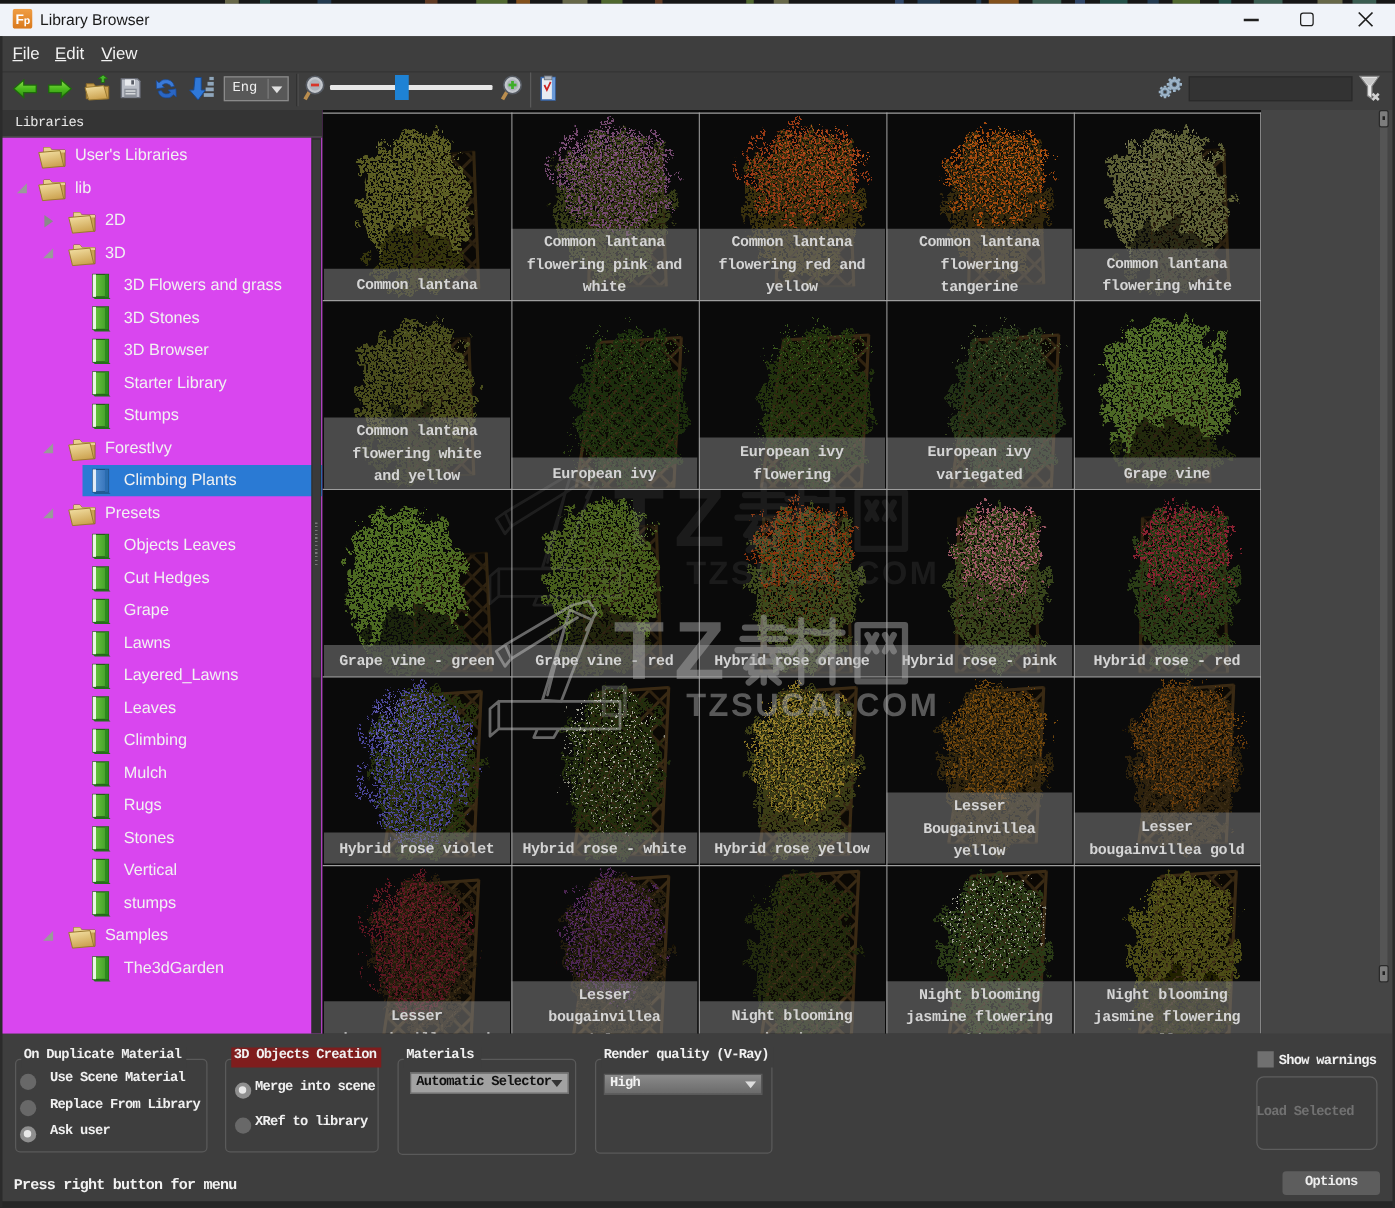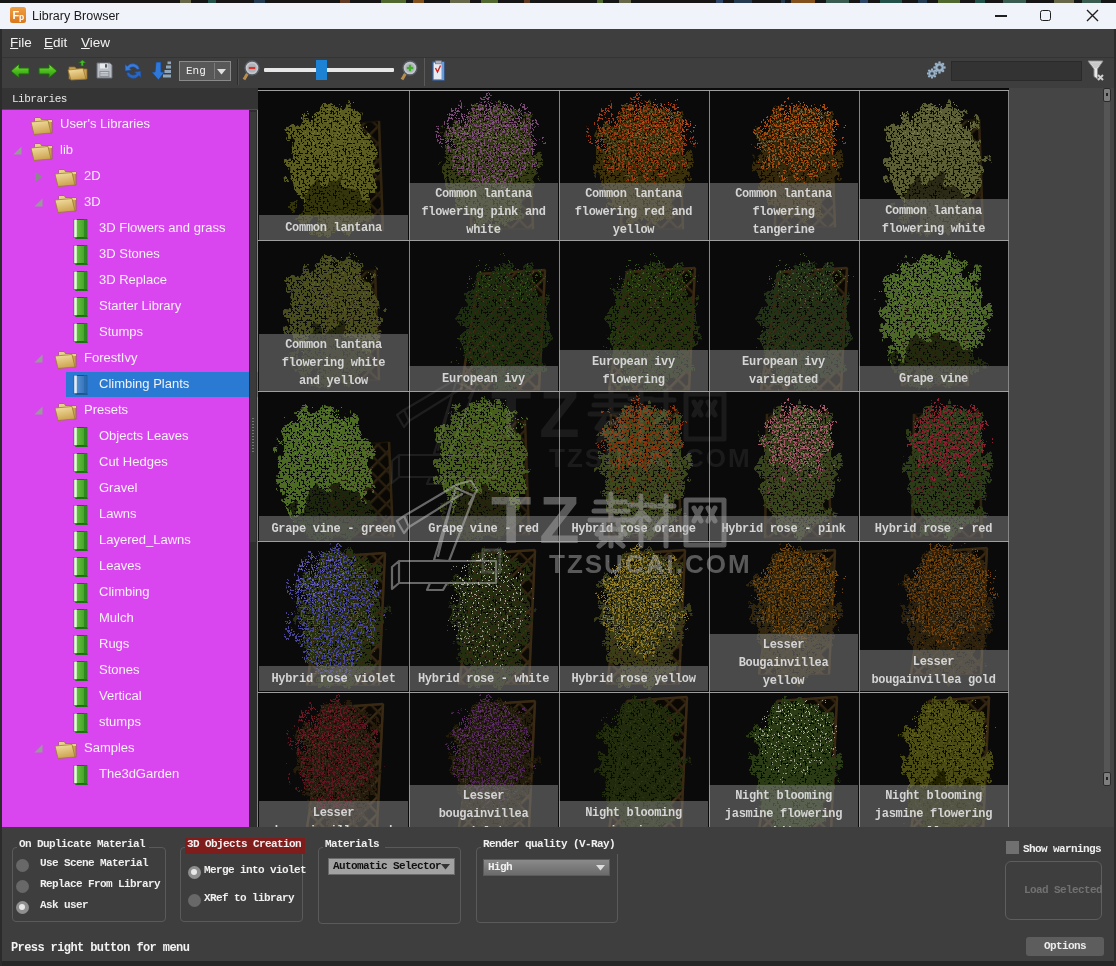--- a/index.html
+++ b/index.html
@@ -220,21 +220,21 @@
 <rect x="13" y="1.5" width="2.8" height="18" fill="#2d8a1e"></rect>
 <path d="M3.2 19.5 h12.6 l1.6 1.6 H4.8 z" fill="#23701a"></path>
 </svg></div>
       <div style="position:absolute;left:99px;top:158px;color:#f2f2f2;font:13px 'Liberation Sans',sans-serif">3D Stones</div>
       <div style="position:absolute;left:71px;top:182px"><svg width="18" height="22" viewBox="0 0 18 22">
 <rect x="3.2" y="1.5" width="12.6" height="18" fill="url(#bgr)" stroke="#1e5c10" stroke-width="0.9"></rect>
 <rect x="3.2" y="1.5" width="2.6" height="18" fill="#e9f5e2"></rect>
 <rect x="13" y="1.5" width="2.8" height="18" fill="#2d8a1e"></rect>
 <path d="M3.2 19.5 h12.6 l1.6 1.6 H4.8 z" fill="#23701a"></path>
 </svg></div>
-      <div style="position:absolute;left:99px;top:184px;color:#f2f2f2;font:13px 'Liberation Sans',sans-serif">3D Replace</div>
+      <div style="position:absolute;left:99px;top:184px;color:#f2f2f2;font:13px 'Liberation Sans',sans-serif">3D Browser</div>
       <div style="position:absolute;left:71px;top:208px"><svg width="18" height="22" viewBox="0 0 18 22">
 <rect x="3.2" y="1.5" width="12.6" height="18" fill="url(#bgr)" stroke="#1e5c10" stroke-width="0.9"></rect>
 <rect x="3.2" y="1.5" width="2.6" height="18" fill="#e9f5e2"></rect>
 <rect x="13" y="1.5" width="2.8" height="18" fill="#2d8a1e"></rect>
 <path d="M3.2 19.5 h12.6 l1.6 1.6 H4.8 z" fill="#23701a"></path>
 </svg></div>
       <div style="position:absolute;left:99px;top:210px;color:#f2f2f2;font:13px 'Liberation Sans',sans-serif">Starter Library</div>
       <div style="position:absolute;left:71px;top:234px"><svg width="18" height="22" viewBox="0 0 18 22">
 <rect x="3.2" y="1.5" width="12.6" height="18" fill="url(#bgr)" stroke="#1e5c10" stroke-width="0.9"></rect>
 <rect x="3.2" y="1.5" width="2.6" height="18" fill="#e9f5e2"></rect>
@@ -281,21 +281,21 @@
 <rect x="13" y="1.5" width="2.8" height="18" fill="#2d8a1e"></rect>
 <path d="M3.2 19.5 h12.6 l1.6 1.6 H4.8 z" fill="#23701a"></path>
 </svg></div>
       <div style="position:absolute;left:99px;top:366px;color:#f2f2f2;font:13px 'Liberation Sans',sans-serif">Cut Hedges</div>
       <div style="position:absolute;left:71px;top:390px"><svg width="18" height="22" viewBox="0 0 18 22">
 <rect x="3.2" y="1.5" width="12.6" height="18" fill="url(#bgr)" stroke="#1e5c10" stroke-width="0.9"></rect>
 <rect x="3.2" y="1.5" width="2.6" height="18" fill="#e9f5e2"></rect>
 <rect x="13" y="1.5" width="2.8" height="18" fill="#2d8a1e"></rect>
 <path d="M3.2 19.5 h12.6 l1.6 1.6 H4.8 z" fill="#23701a"></path>
 </svg></div>
-      <div style="position:absolute;left:99px;top:392px;color:#f2f2f2;font:13px 'Liberation Sans',sans-serif">Gravel</div>
+      <div style="position:absolute;left:99px;top:392px;color:#f2f2f2;font:13px 'Liberation Sans',sans-serif">Grape</div>
       <div style="position:absolute;left:71px;top:416px"><svg width="18" height="22" viewBox="0 0 18 22">
 <rect x="3.2" y="1.5" width="12.6" height="18" fill="url(#bgr)" stroke="#1e5c10" stroke-width="0.9"></rect>
 <rect x="3.2" y="1.5" width="2.6" height="18" fill="#e9f5e2"></rect>
 <rect x="13" y="1.5" width="2.8" height="18" fill="#2d8a1e"></rect>
 <path d="M3.2 19.5 h12.6 l1.6 1.6 H4.8 z" fill="#23701a"></path>
 </svg></div>
       <div style="position:absolute;left:99px;top:418px;color:#f2f2f2;font:13px 'Liberation Sans',sans-serif">Lawns</div>
       <div style="position:absolute;left:71px;top:442px"><svg width="18" height="22" viewBox="0 0 18 22">
 <rect x="3.2" y="1.5" width="12.6" height="18" fill="url(#bgr)" stroke="#1e5c10" stroke-width="0.9"></rect>
 <rect x="3.2" y="1.5" width="2.6" height="18" fill="#e9f5e2"></rect>
@@ -925,37 +925,37 @@
     <div style="position:absolute;left:40px;top:857px;color:#f0f0f0;font:bold 11px 'Liberation Mono',monospace;letter-spacing:-0.6px">Use Scene Material</div>
     <div style="position:absolute;left:15.5px;top:879.5px;width:13px;height:13px;border-radius:50%;background:#686868"></div>
     <div style="position:absolute;left:40px;top:878px;color:#f0f0f0;font:bold 11px 'Liberation Mono',monospace;letter-spacing:-0.6px">Replace From Library</div>
     <div style="position:absolute;left:15.5px;top:900.5px;width:13px;height:13px;border-radius:50%;background:#8f8f8f"></div>
     <div style="position:absolute;left:19.0px;top:904px;width:6px;height:6px;border-radius:50%;background:#e8e8e8"></div>
     <div style="position:absolute;left:40px;top:899px;color:#f0f0f0;font:bold 11px 'Liberation Mono',monospace;letter-spacing:-0.6px">Ask user</div>
     <div style="position:absolute;left:180px;top:847px;width:123px;height:75px;border:1px solid #5a5a5a;border-radius:4px;box-sizing:border-box"></div>
     <div style="position:absolute;left:185px;top:838px;width:116px;height:16px;background:#7f1d1d;color:#f0f0f0;font:bold 11px 'Liberation Mono',monospace;letter-spacing:-0.6px;padding:0 2px">3D Objects Creation</div>
     <div style="position:absolute;left:187.5px;top:865.5px;width:13px;height:13px;border-radius:50%;background:#8f8f8f"></div>
     <div style="position:absolute;left:191.0px;top:869px;width:6px;height:6px;border-radius:50%;background:#e8e8e8"></div>
-    <div style="position:absolute;left:204px;top:864px;color:#f0f0f0;font:bold 11px 'Liberation Mono',monospace;letter-spacing:-0.6px">Merge into violet</div>
+    <div style="position:absolute;left:204px;top:864px;color:#f0f0f0;font:bold 11px 'Liberation Mono',monospace;letter-spacing:-0.6px">Merge into scene</div>
     <div style="position:absolute;left:187.5px;top:893.5px;width:13px;height:13px;border-radius:50%;background:#686868"></div>
     <div style="position:absolute;left:204px;top:892px;color:#f0f0f0;font:bold 11px 'Liberation Mono',monospace;letter-spacing:-0.6px">XRef to library</div>
     <div style="position:absolute;left:318px;top:847px;width:143px;height:77px;border:1px solid #5a5a5a;border-radius:4px;box-sizing:border-box"></div>
     <div style="position:absolute;left:323px;top:838px;width:58px;height:16px;background:#3e3e3e;color:#f0f0f0;font:bold 11px 'Liberation Mono',monospace;letter-spacing:-0.6px;padding:0 2px">Materials</div>
     <div style="position:absolute;left:328px;top:858px;width:127px;height:17px;background:#a2a2a2;border:1px solid #6a6a6a;box-sizing:border-box;color:#111;font:bold 11px 'Liberation Mono',monospace;letter-spacing:-0.6px;line-height:15px;padding-left:4px">Automatic Selector
 <svg style="position:absolute;right:4px;top:5px" width="9" height="6">
         <polygon points="0,0 9,0 4.5,5.5" fill="#333"></polygon>
       </svg></div>
     <div style="position:absolute;left:476px;top:847px;width:142px;height:76px;border:1px solid #5a5a5a;border-radius:4px;box-sizing:border-box"></div>
     <div style="position:absolute;left:481px;top:838px;width:134px;height:16px;background:#3e3e3e;color:#f0f0f0;font:bold 11px 'Liberation Mono',monospace;letter-spacing:-0.6px;padding:0 2px">Render quality (V-Ray)</div>
     <div style="position:absolute;left:483px;top:859px;width:127px;height:17px;background:linear-gradient(#8a8a8a,#6a6a6a);border:1px solid #5a5a5a;box-sizing:border-box;color:#f2f2f2;font:bold 11px 'Liberation Mono',monospace;letter-spacing:-0.6px;line-height:15px;padding-left:4px">High
 <svg style="position:absolute;right:4px;top:5px" width="9" height="6">
         <polygon points="0,0 9,0 4.5,5.5" fill="#ddd"></polygon>
       </svg></div>
     <div style="position:absolute;left:1005.5px;top:841px;width:13px;height:13px;background:#707070"></div>
     <div style="position:absolute;left:1023px;top:843px;color:#f0f0f0;font:bold 11px 'Liberation Mono',monospace;letter-spacing:-0.6px">Show warnings</div>
     <div style="position:absolute;left:1005px;top:861px;width:97px;height:59px;border:1px solid #5e5e5e;border-radius:6px;box-sizing:border-box"></div>
-    <div style="position:absolute;left:1005px;top:884px;width:97px;text-align:right;color:#717171;font:bold 11px 'Liberation Mono',monospace;letter-spacing:-0.6px">Load Selected</div>
+    <div style="position:absolute;left:1005px;top:884px;width:97px;text-align:left;color:#717171;font:bold 11px 'Liberation Mono',monospace;letter-spacing:-0.6px">Load Selected</div>
     <div style="position:absolute;left:11px;top:941px;color:#f2f2f2;font:bold 11px 'Liberation Mono',monospace;letter-spacing:-0.6px;font-size:12px">Press right button for menu</div>
     <div style="position:absolute;left:1026px;top:937px;width:78px;height:19px;background:#5d5d5d;border-radius:3px"></div>
     <div style="position:absolute;left:1026px;top:940px;width:78px;text-align:center;color:#ececec;font:bold 11px 'Liberation Mono',monospace;letter-spacing:-0.6px">Options</div>
     <div style="position:absolute;left:0;top:961px;width:1116px;height:5px;background:#262626"></div>
 <div style="position:absolute;left:0;top:29px;width:2px;height:937px;background:#2b2b2b"></div>
 <div style="position:absolute;left:1114px;top:29px;width:2px;height:937px;background:#2b2b2b"></div>
 </div>
 </body></html>

